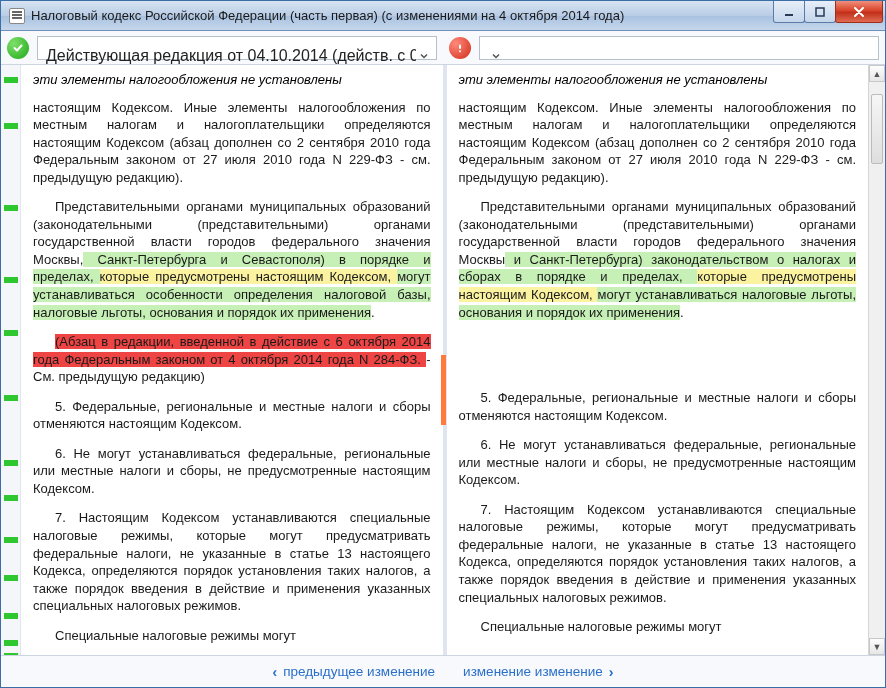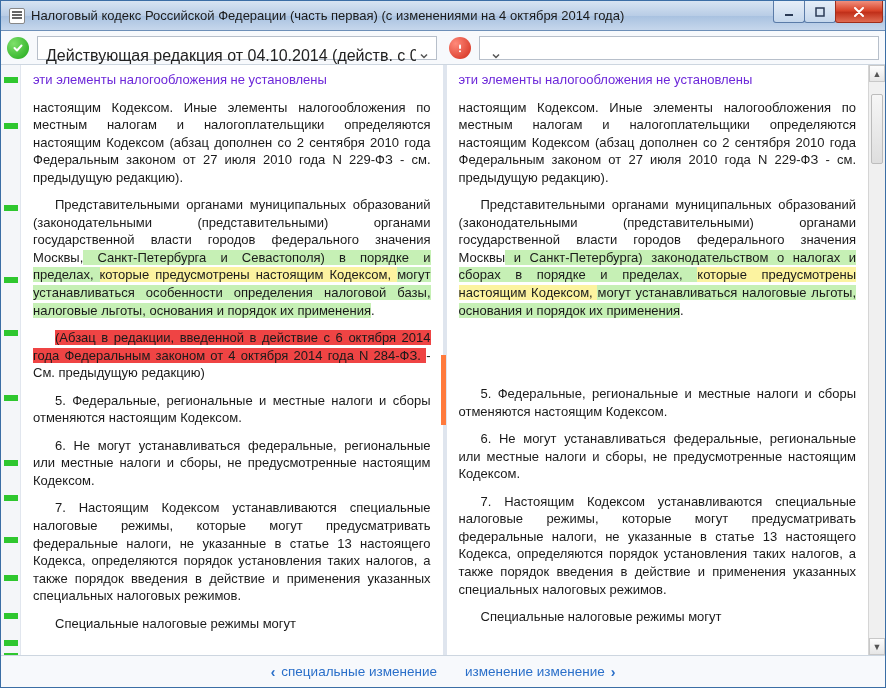--- a/index.html
+++ b/index.html
@@ -21,33 +21,33 @@
   .status-dot svg { display: block; }
   .dropdown { flex: 1; height: 24px; border: 1px solid #b7bfca; background: #fff; display: flex; align-items: center; padding: 16px 4px 0 8px; font-size: 16px; color: #222; min-width: 0; }
   .dropdown .dd-text { flex: 1; white-space: nowrap; overflow: hidden; }
   .dropdown .chevron { width: 16px; display: flex; justify-content: center; color: #555; }
   .content { flex: 1; display: flex; position: relative; overflow: hidden; }
   .gutter { width: 20px; flex: none; background: #f4f6f9; position: relative; border-right: 1px solid #e1e6ee; }
   .g-mark { position: absolute; left: 3px; width: 14px; height: 6px; background: #2fc72f; }
   .pane { flex: 1; padding: 6px 12px 0 12px; color: #1a1a1a; font-size: 13px; line-height: 1.35; overflow: hidden; }
   .sep { width: 4px; flex: none; background: #dfe5ee; }
   .pane p { margin-bottom: 10px; text-align: justify; }
-  .pane p.first { text-indent: 22px; }
+  .pane p.first { text-indent: 22px; margin-top: 12px; }
   .hl-green { background: #c6f0b5; }
   .hl-yellow { background: #fcf3a0; }
   .hl-blue { background: #ef4444; }
   .change-bar { position: absolute; width: 5px; background: #ff7a3c; left: calc(50% - 2.5px); }
   .scrollbar { width: 17px; flex: none; background: #f0f0f0; border-left: 1px solid #d5d5d5; display: flex; flex-direction: column; }
   .sb-btn { height: 17px; background: linear-gradient(#fdfdfd, #e6e6e6); border: 1px solid #c8c8c8; display: flex; align-items: center; justify-content: center; color: #555; font-size: 9px; }
   .sb-track { flex: 1; position: relative; }
   .sb-thumb { position: absolute; left: 2px; right: 2px; top: 12px; height: 70px; background: linear-gradient(#f6f6f6, #dedede); border: 1px solid #bcbcbc; border-radius: 2px; }
   .footer { height: 32px; background: #f7f9fc; border-top: 1px solid #cdd6e0; display: flex; align-items: center; justify-content: center; gap: 28px; font-size: 13.5px; }
   .nav-link { color: #2a6fc9; display: flex; align-items: center; gap: 6px; cursor: pointer; }
   .nav-link .chev { font-size: 14px; font-weight: bold; }
-  .trunc-top { color: #6d28d9; }
+  .trunc-top { color: #000000; font-style: italic; }
 </style>
 </head>
 <body>
 
 <div class="window">
 
   <div class="titlebar">
     <div class="title-icon"></div>
     <div class="title-text">Налоговый кодекс Российской Федерации (часть первая) (с изменениями на 4 октября 2014 года)</div>
     <div class="win-controls">
@@ -159,21 +159,21 @@
     </div>
 
     <div id="change-bars">
         <div class="change-bar" style="top: 290px; height: 70px;"></div>
       </div>
   </div>
 
   <div class="footer">
     <div class="nav-link">
       <span class="chev">‹</span>
-      <span>специальные изменение</span>
+      <span>предыдущее изменение</span>
     </div>
     <div class="nav-link">
       <span>изменение изменение</span>
       <span class="chev">›</span>
     </div>
   </div>
 
 </div>
 
 </body></html>

